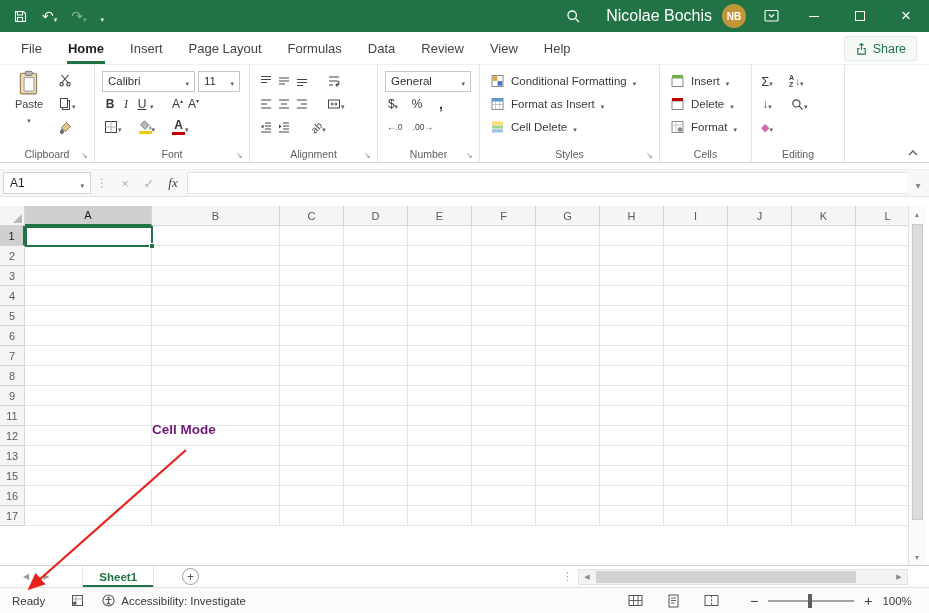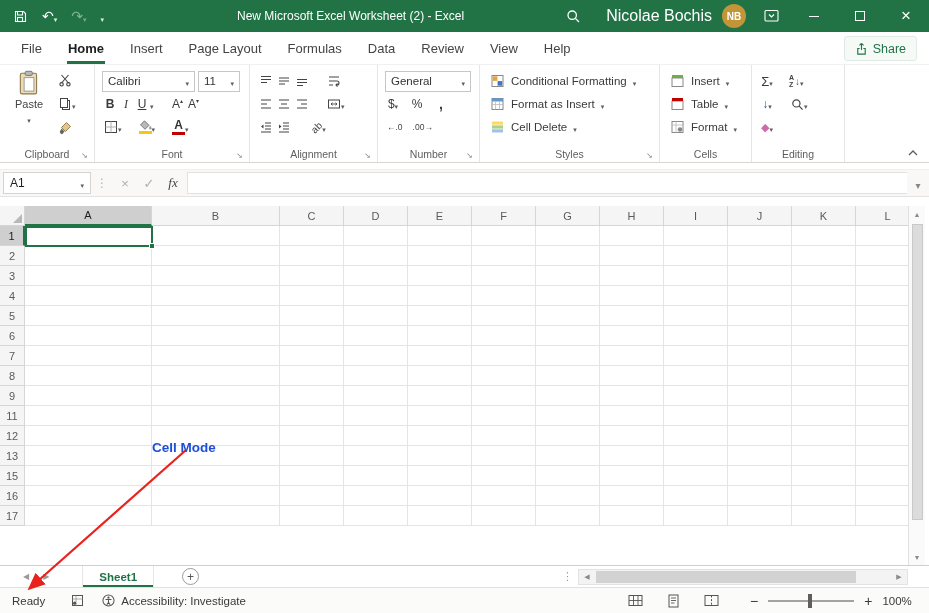--- a/index.html
+++ b/index.html
@@ -119,21 +119,21 @@
 .sb-mac { margin-left:6px; display:flex; }
 .sb-accicon { margin-left:18px; display:flex; }
 .view-btns { position:absolute; left:628px; display:flex; gap:24px; align-items:center; }
 .zoomer { position:absolute; left:750px; display:flex; align-items:center; gap:10px; }
 .zbtn { font-size:14px; color:#3b3a39; }
 .zslider { width:86px; height:2px; background:#a5a3a1; position:relative; }
 .zthumb { position:absolute; left:40px; top:-6px; width:4px; height:14px; background:#605e5c; }
 .zlabel { font-size:11.5px; }
 
 
-.anno-label { position:absolute; left:152px; top:440px; color:#1d4ed8; font-weight:700; font-size:13.5px; z-index:60; }
+.anno-label { position:absolute; left:152px; top:422px; color:#701a75; font-weight:700; font-size:13.5px; z-index:60; }
 svg.anno { position:absolute; left:0; top:0; width:929px; height:613px; pointer-events:none; z-index:55; }
 </style>
 </head>
 <body>
 
 <div class="titlebar">
   <div class="qat">
     <span class="qbtn">
       <svg width="15" height="15" viewBox="0 0 15 15">
           <path d="M2.5 2.5h8l2 2v8h-10z" fill="none" stroke="#fff" stroke-width="1.1"></path>
@@ -146,21 +146,20 @@
         <span class="dd white"></span>
       </span>
     <span class="qbtn dim">
         <span>↷</span>
         <span class="dd white"></span>
       </span>
     <span class="qbtn">
         <span class="dd white"></span>
       </span>
   </div>
-  <div class="win-title">New Microsoft Excel Worksheet (2)  -  Excel</div>
   <div class="tb-right">
     <span class="search-btn">
       <svg width="15" height="15" viewBox="0 0 15 15">
           <circle cx="6.2" cy="6.2" r="4.2" fill="none" stroke="#fff" stroke-width="1.3"></circle>
           <path d="M9.4 9.4L13 13" stroke="#fff" stroke-width="1.3"></path>
         </svg>
     </span>
     <span class="user-name">Nicolae Bochis</span>
     <span class="avatar">NB</span>
     <span class="ribopts">
@@ -425,21 +424,21 @@
           <rect x="1.5" y="1" width="11" height="3" fill="#70ad47"></rect>
         </svg>
       <span>Insert</span>
       <span class="dd"></span>
     </div>
     <div class="srow r2">
       <svg width="15" height="14" viewBox="0 0 14 14">
           <rect x="1.5" y="4" width="11" height="8.5" fill="none" stroke="#8a8886" stroke-width="1"></rect>
           <rect x="1.5" y="1" width="11" height="3" fill="#c00000"></rect>
         </svg>
-      <span>Table</span>
+      <span>Delete</span>
       <span class="dd"></span>
     </div>
     <div class="srow r3">
       <svg width="15" height="14" viewBox="0 0 14 14">
           <rect x="1.5" y="1.5" width="11" height="11" fill="none" stroke="#8a8886" stroke-width="1"></rect>
           <path d="M1.5 5h11M5.5 1.5v11" stroke="#b9b9b9" stroke-width="0.8"></path>
           <circle cx="9.5" cy="9.5" r="2.3" fill="#8a8886"></circle>
         </svg>
       <span>Format</span>
       <span class="dd"></span>

